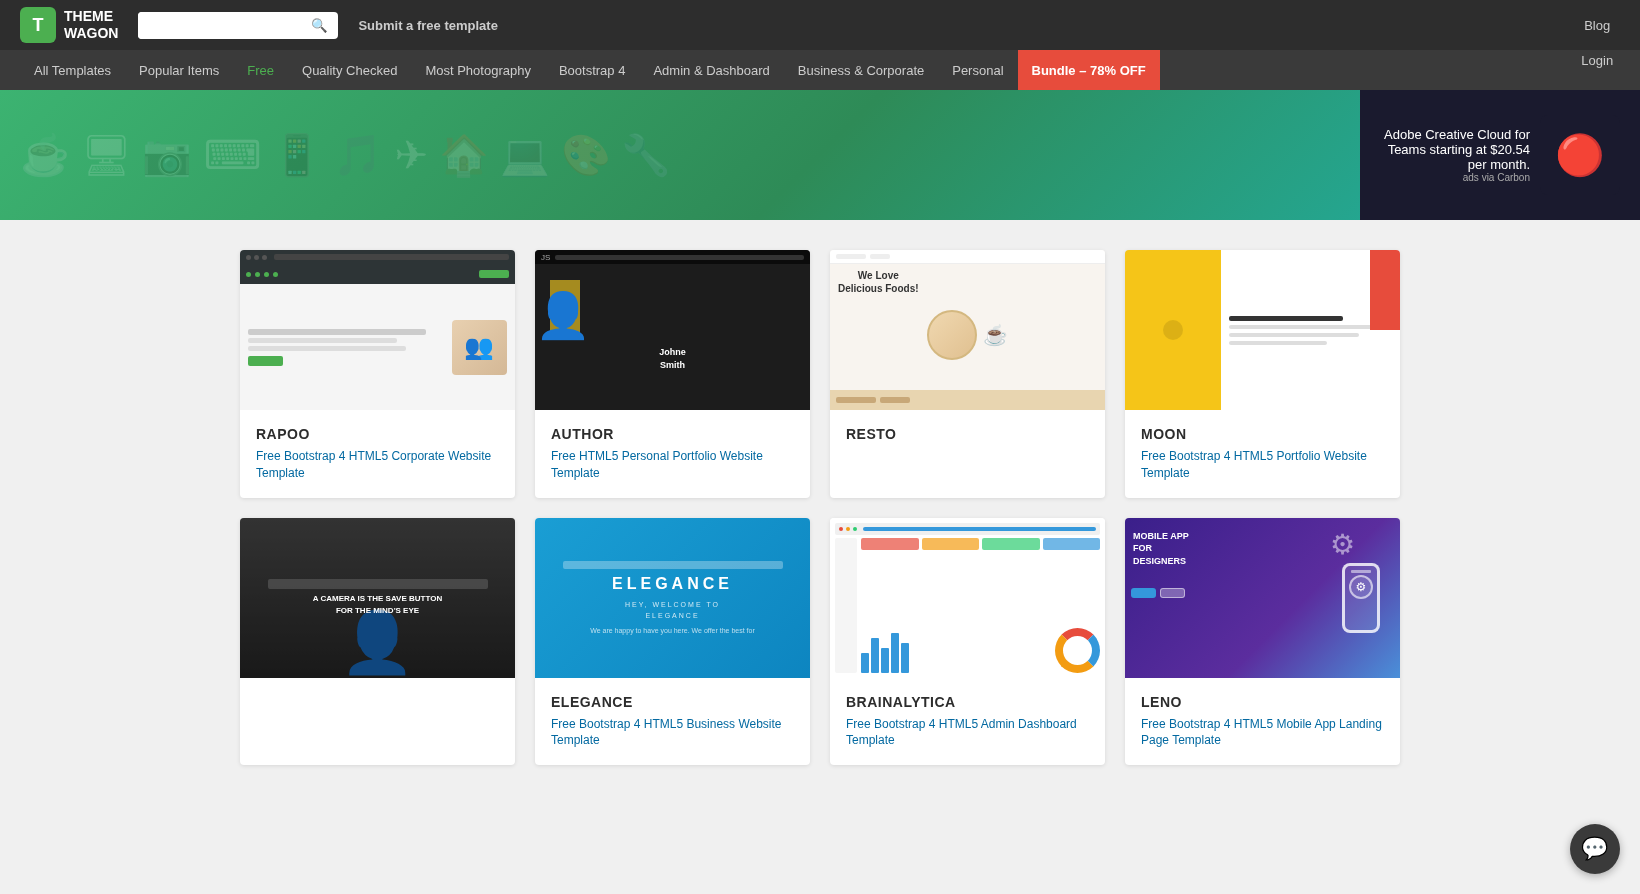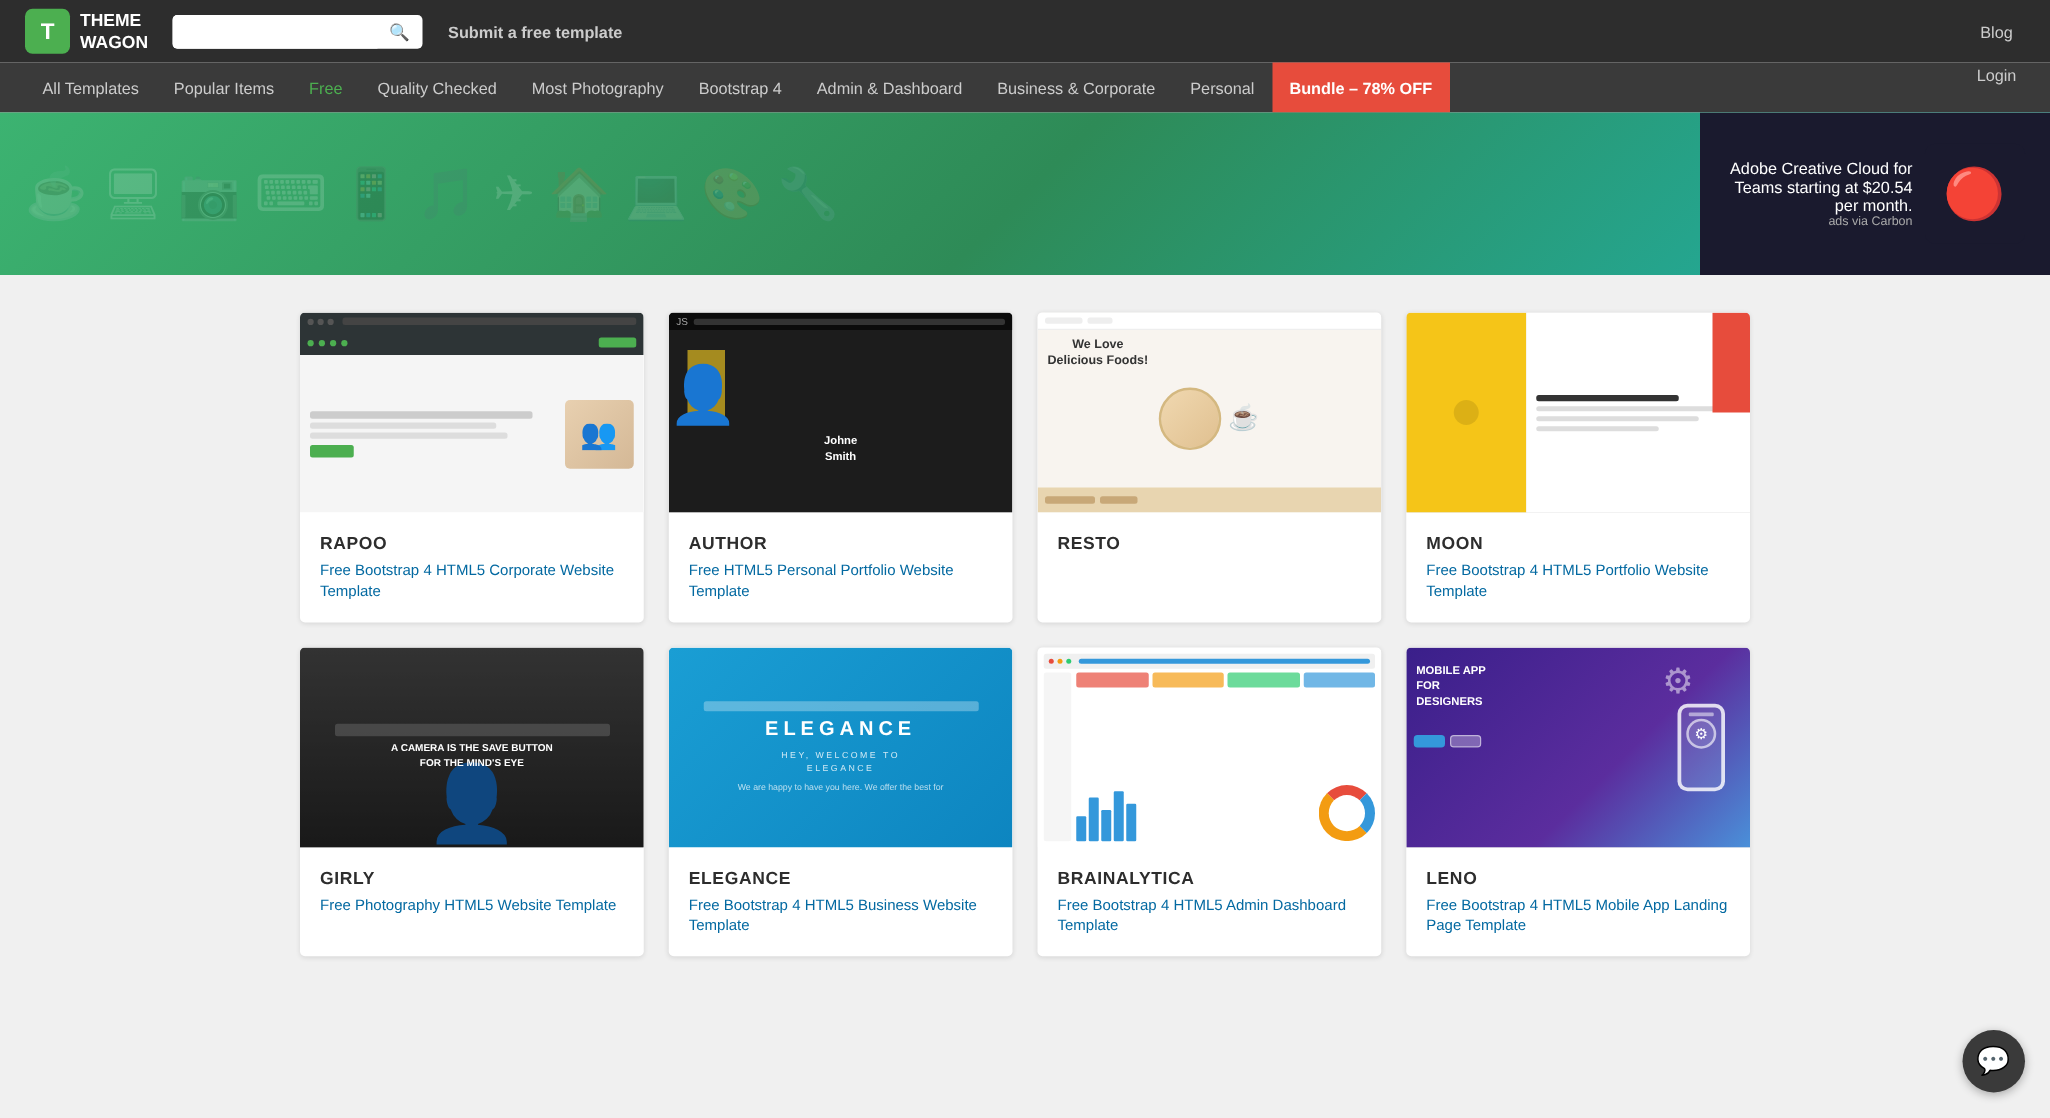--- a/index.html
+++ b/index.html
@@ -401,24 +401,20 @@
 
     <div class="template-card">
       <div class="template-thumb">
         <div style="width:100%;height:100%;background:linear-gradient(180deg,#555 0%,#2a2a2a 100%);position:relative;display:flex;align-items:flex-end;justify-content:center;">
           <div style="font-size:60px;color:#666;position:absolute;bottom:0;">👤</div>
           <div style="position:absolute;inset:0;background:rgba(0,0,0,0.4);display:flex;flex-direction:column;align-items:center;justify-content:center;gap:4px;">
             <div style="height:10px;background:rgba(255,255,255,0.15);border-radius:2px;width:80%;"></div>
             <div style="color:white;font-size:8px;font-weight:bold;text-align:center;line-height:1.4;">A CAMERA IS THE SAVE BUTTON<br>FOR THE MIND'S EYE</div>
           </div>
         </div>
-      </div>
-      <div class="card-info">
-        <div class="card-title">GIRLY</div>
-        <div class="card-desc">Free Photography HTML5 Website Template</div>
       </div>
     </div>
 
     <div class="template-card">
       <div class="template-thumb">
         <div style="width:100%;height:100%;background:linear-gradient(135deg,#1a9ed4 0%,#0d85c0 100%);display:flex;flex-direction:column;align-items:center;justify-content:center;gap:6px;">
           <div style="height:8px;background:rgba(255,255,255,0.3);border-radius:2px;width:80%;"></div>
           <div style="color:white;font-size:16px;font-weight:bold;letter-spacing:4px;">ELEGANCE</div>
           <div style="color:rgba(255,255,255,0.8);font-size:7px;letter-spacing:2px;text-align:center;line-height:1.6;">HEY, WELCOME TO<br>ELEGANCE</div>
           <div style="color:rgba(255,255,255,0.7);font-size:7px;text-align:center;">We are happy to have you here. We offer the best for</div>

